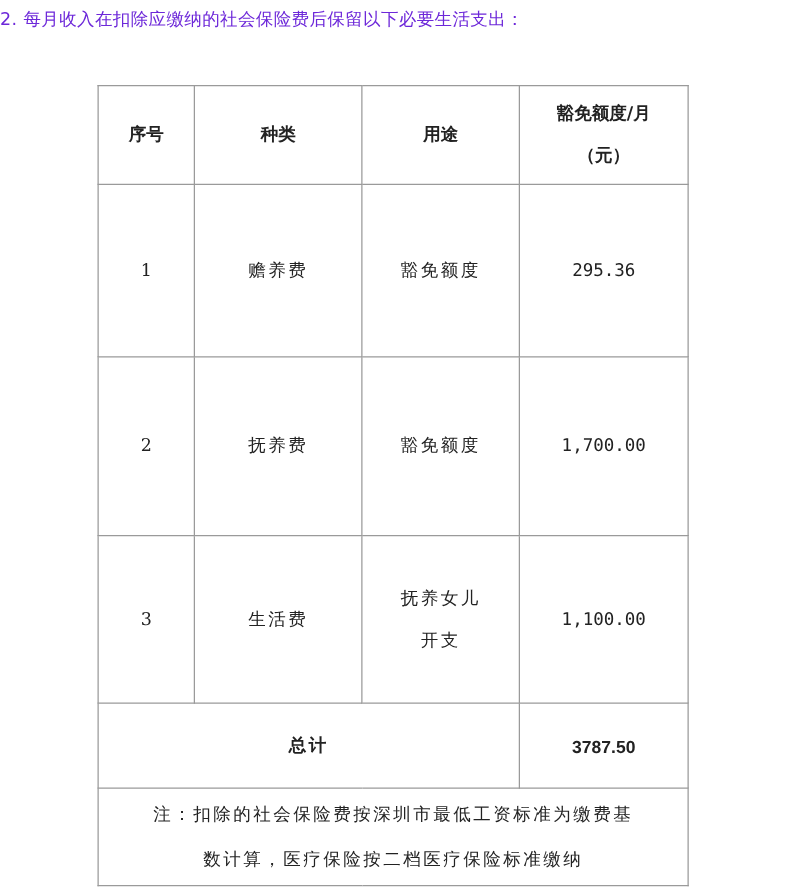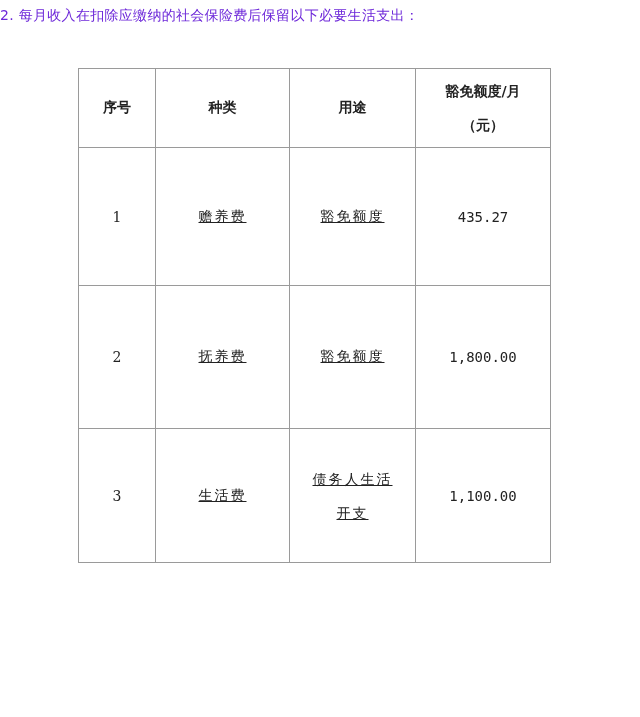--- a/index.html
+++ b/index.html
@@ -19,21 +19,21 @@
   .r3 { height: 134px; }
   .rt { height: 68px; }
   .rn { height: 78px; }
   .amount { font-family: "DejaVu Sans Mono", "Liberation Mono", monospace; font-size: 14px; }
   .hdr-amount span { display: block; line-height: 34px; }
   .purpose-multi span { display: block; line-height: 34px; }
   .total-label { font-weight: bold; font-family: "DejaVu Sans", "Liberation Sans", sans-serif; letter-spacing: 2px; }
   .total-value { font-weight: bold; font-family: "Liberation Sans", "DejaVu Sans", sans-serif; font-size: 15px; }
   .note { font-size: 14px; line-height: 36px; letter-spacing: 2px; padding: 2px 6px !important; }
   .note span { display: block; }
-  .spaced { letter-spacing: 2px; text-decoration: underline; }
+  .spaced { letter-spacing: 2px; }
 </style>
 </head>
 <body>
 
 <div class="heading">2. 每月收入在扣除应缴纳的社会保险费后保留以下必要生活支出：</div>
 
 <table class="exempt">
   <colgroup>
     <col style="width:77px">
     <col style="width:134px">
@@ -47,31 +47,41 @@
     <th>用途</th>
     <th class="hdr-amount">
       <span>豁免额度/月</span>
       <span>（元）</span>
     </th>
   </tr>
   <tr class="r1">
     <td>1</td>
     <td class="spaced">赡养费</td>
     <td class="spaced">豁免额度</td>
-    <td class="amount">435.27</td>
+    <td class="amount">295.36</td>
   </tr>
   <tr class="r2">
     <td>2</td>
     <td class="spaced">抚养费</td>
     <td class="spaced">豁免额度</td>
-    <td class="amount">1,800.00</td>
+    <td class="amount">1,700.00</td>
   </tr>
   <tr class="r3">
     <td>3</td>
     <td class="spaced">生活费</td>
     <td class="spaced purpose-multi">
-      <span>债务人生活</span>
+      <span>抚养女儿</span>
       <span>开支</span>
     </td>
     <td class="amount">1,100.00</td>
+  </tr>
+  <tr class="rt">
+    <td colspan="3" class="total-label">总计</td>
+    <td class="total-value">3787.50</td>
+  </tr>
+  <tr class="rn">
+    <td colspan="4" class="note">
+      <span>注：扣除的社会保险费按深圳市最低工资标准为缴费基</span>
+      <span>数计算，医疗保险按二档医疗保险标准缴纳</span>
+    </td>
   </tr>
 </tbody>
   </table>
 
 </body></html>

